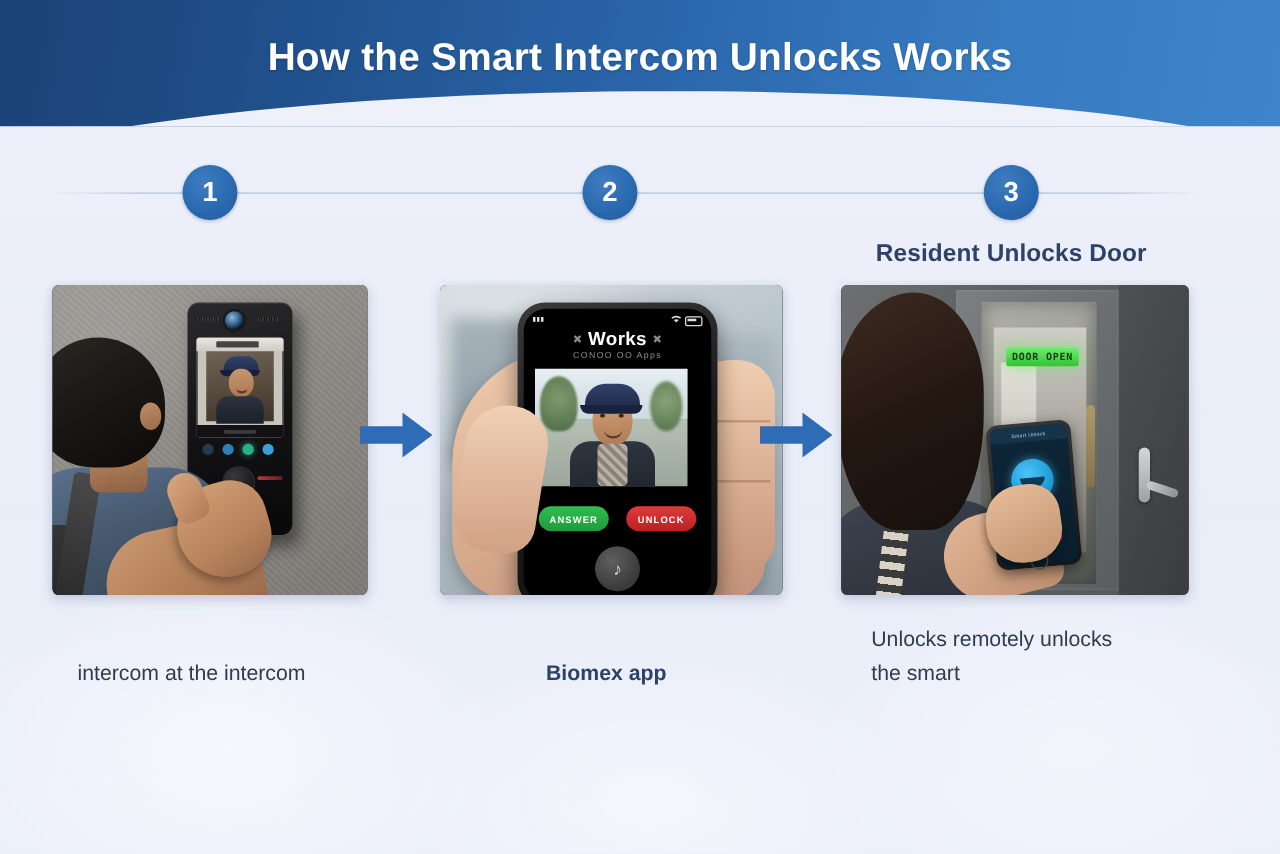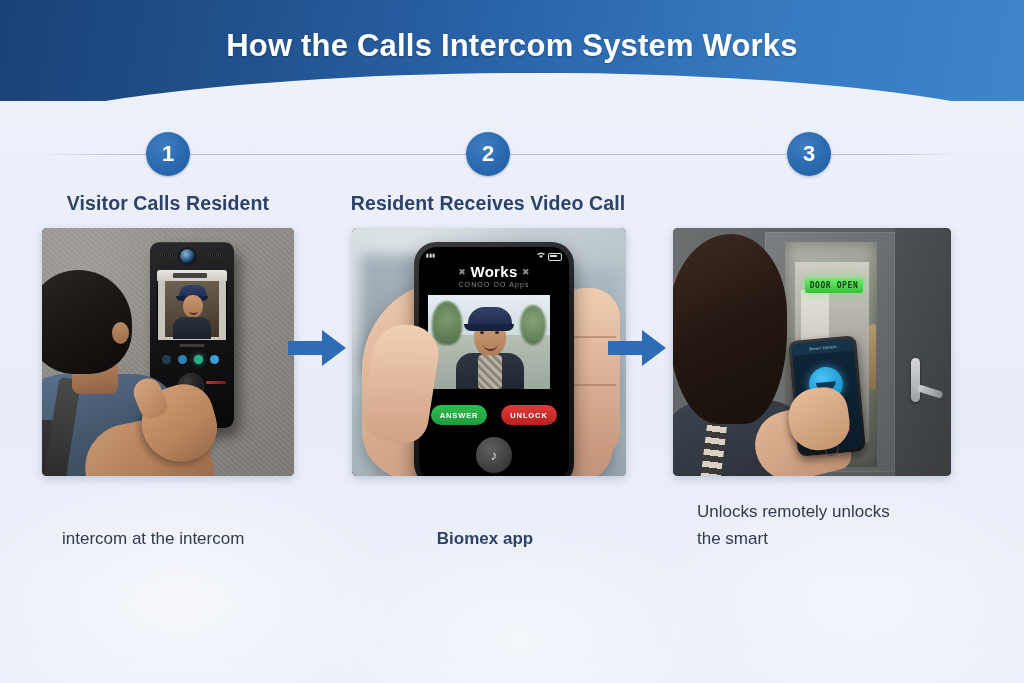--- a/index.html
+++ b/index.html
@@ -486,38 +486,37 @@
   .caption.c2{left:335px;text-align:center;}
   .caption.c3{left:697px;text-align:left;}
   .caption .hl{font-weight:bold;color:#2c4268;}
 </style>
 </head>
 <body>
 
 <div class="bg-wash"></div>
 
 <div class="header">
-  <div class="header-title">How the Calls Intercom System Works</div>
+  <div class="header-title">How the Smart Intercom Unlocks Works</div>
 </div>
 
 <div class="steps">
   <div class="connector"></div>
 
   <div class="step-col c1">
     <div class="badge">1</div>
-    <div class="step-title">Visitor Calls Resident</div>
   </div>
 
   <div class="step-col c2">
     <div class="badge">2</div>
-    <div class="step-title">Resident Receives Video Call</div>
   </div>
 
   <div class="step-col c3">
     <div class="badge">3</div>
+    <div class="step-title">Resident Unlocks Door</div>
   </div>
 </div>
 
 <div class="panel p1">
   <div class="scene">
     <div class="s1-wall"></div>
 
     <div class="s1-device">
       <div class="s1-speaker"></div>
       <div class="s1-speaker r"></div>

